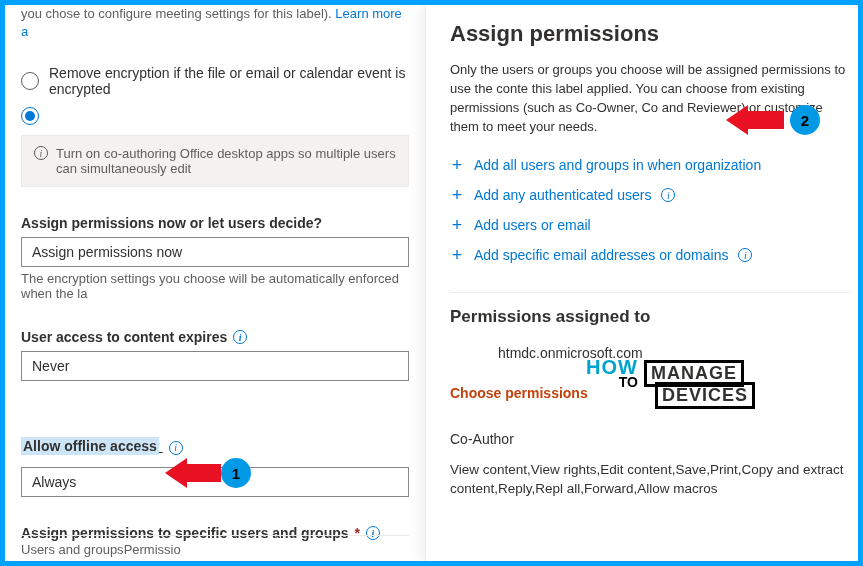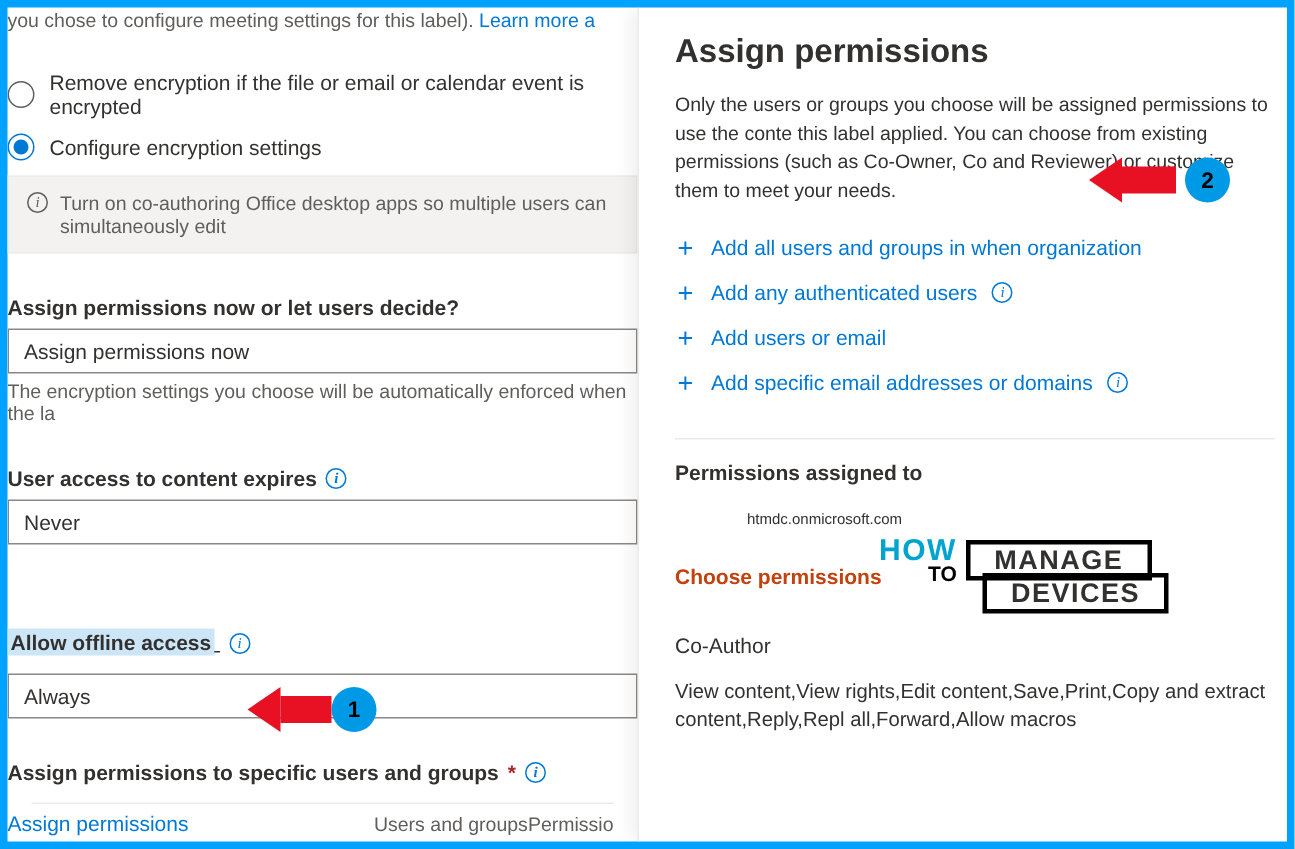--- a/index.html
+++ b/index.html
@@ -16,21 +16,21 @@
     .frame {
       background: #fff;
       width: 100%;
       height: 100%;
       display: flex;
       position: relative;
       overflow: hidden;
     }
     .left-pane {
       width: 420px;
-      padding: 0 0;
+      padding: 0 16px;
       position: relative;
       color: #323130;
     }
     .right-pane {
       flex: 1;
       padding: 16px 8px 0 24px;
       border-left: 1px solid #edebe9;
       box-shadow: -4px 0 12px rgba(0,0,0,0.07);
       position: relative;
     }
@@ -72,35 +72,35 @@
     .req { color: #a4262c; }
     .textbox {
       width: 100%; border: 1px solid #8a8886;
       padding: 6px 10px; font-size: 14px; color: #323130;
       background: #fff;
     }
     .helper { color: #605e5c; font-size: 13px; margin-top: 4px; }
     .assign-link { color: #0078d4; margin-top: 12px; display: inline-block; cursor: pointer; font-size: 14px; }
     .footer-row {
       position: absolute; bottom: 4px; left: 16px; right: 16px;
-      display: flex; justify-content: flex-end;
+      display: flex; justify-content: flex-start;
       font-size: 13px; color: #605e5c;
       border-top: 1px solid #edebe9; padding-top: 6px;
     }
     
     .panel-title { font-size: 22px; font-weight: 600; margin-bottom: 14px; }
     .panel-desc { font-size: 13px; color: #323130; line-height: 1.45; margin-bottom: 14px; }
     .add-row {
       display: flex; align-items: center; gap: 10px;
       padding: 6px 0; color: #0078d4; cursor: pointer; font-size: 14px;
     }
     .plus-icon { font-size: 18px; font-weight: 300; line-height: 1; width: 14px; text-align: center; color:#0078d4;}
     .sep { border: none; border-top: 1px solid #edebe9; margin: 22px 0 14px; }
-    .perm-head { font-weight: 600; font-size: 14px; margin-bottom: 18px; }
-    .perm-target { font-size: 10px; margin-bottom: 24px; padding-left: 48px; }
+    .perm-head { font-weight: 600; font-size: 17px; margin-bottom: 18px; }
+    .perm-target { font-size: 14px; margin-bottom: 24px; padding-left: 48px; }
     .choose-perm { color: #c2410c; font-weight: 600; font-size: 14px; cursor: pointer; margin-bottom: 12px; display: inline-block; }
     .role-name { font-size: 14px; margin-bottom: 14px; }
     .perm-list { font-size: 13.5px; line-height: 1.35; word-break: break-word; }
     
     .callout { position: absolute; display: flex; align-items: center; pointer-events: none; }
     .arrow-body { background: #e81123; height: 18px; position: relative; }
     .arrow-head {
       width: 0; height: 0;
       border-top: 15px solid transparent;
       border-bottom: 15px solid transparent;
@@ -115,21 +115,21 @@
     
     .wm {
       position: absolute; top: 353px; left: 160px;
       display: flex; align-items: center; gap: 6px;
       font-family: Arial, sans-serif; font-weight: 900;
       pointer-events: none;
     }
     .wm .how { color: #00a4cf; font-size: 20px; letter-spacing: 1px; }
     .wm .to { color: #000; font-size: 14px; text-align: right; line-height: 0.9; }
     .wm .box1, .wm .box2 {
-      border: 3px solid #000; padding: 0 16px;
+      border: 3px solid #000; padding: 0 4px;
       font-size: 18px; letter-spacing: 1px; line-height: 1.15;
     }
     .wm .stack { display:flex; flex-direction:column; line-height:0.9;}
   </style>
 </head>
 <body>
 
 <div class="frame">
 
   <div class="left-pane">
@@ -137,21 +137,20 @@
       <span>you chose to configure meeting settings for this label).</span>
       <span class="link">Learn more a</span>
     </div>
 
     <div class="radio-row" style="margin-top:24px;">
       <span class="radio"></span>
       <span>Remove encryption if the file or email or calendar event is encrypted</span>
     </div>
     <div class="radio-row">
       <span class="radio selected"></span>
-      <span>Configure encryption settings</span>
     </div>
 
     <div class="infobox">
       <span class="info-icon">i</span>
       <span>Turn on co-authoring Office desktop apps so multiple users can simultaneously edit</span>
     </div>
 
     <div class="section-label">Assign permissions now or let users decide?</div>
     <input class="textbox" readonly="" value="Assign permissions now" style="">
     <div class="helper">The encryption settings you choose will be automatically enforced when the la</div>

